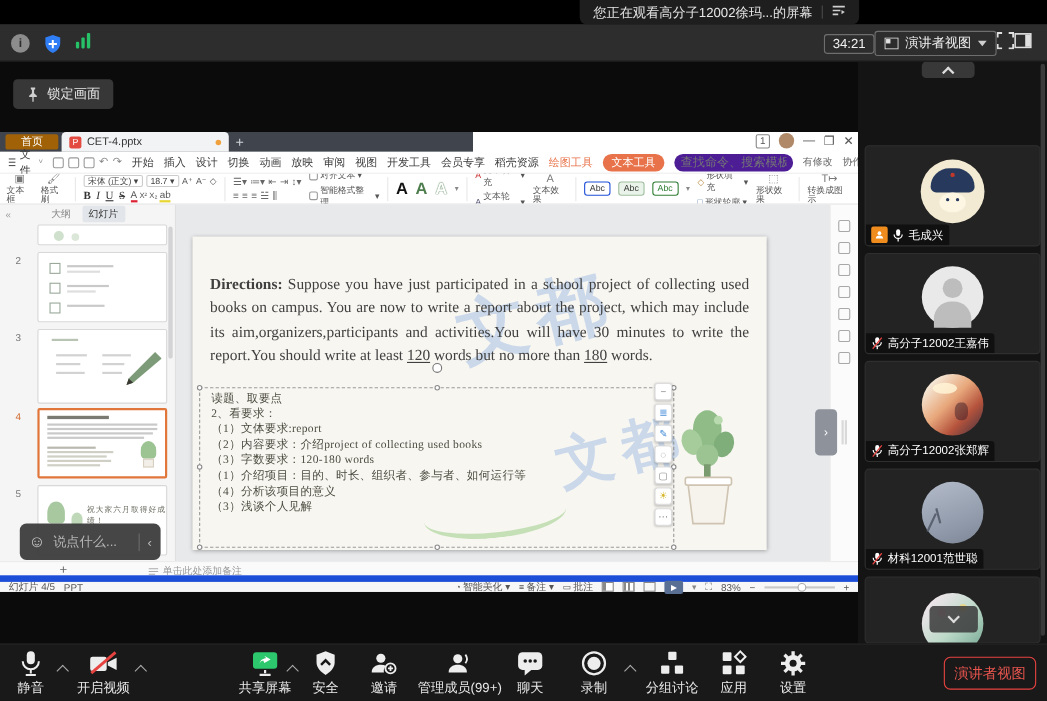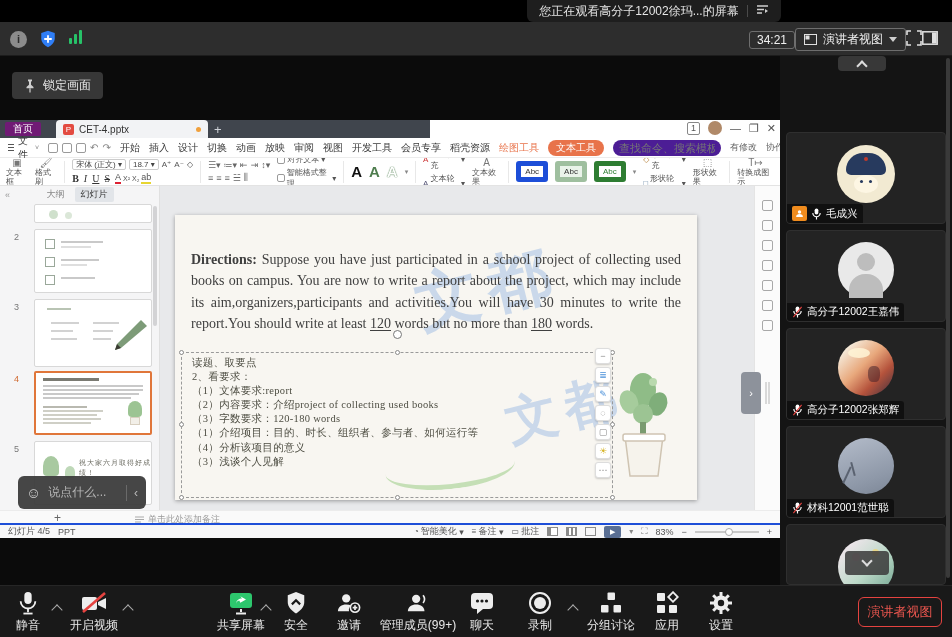--- a/index.html
+++ b/index.html
@@ -17,21 +17,21 @@
 .timerbox{border:1px solid #6e6e6e;border-radius:3px;color:#f0f0f0;font-size:12px;padding:1px 7px}
 .viewbtn{border:1px solid #6e6e6e;border-radius:3px;color:#f0f0f0;font-size:12px;padding:2px 8px;display:flex;align-items:center;gap:6px}
 .caret{width:0;height:0;border-left:4px solid transparent;border-right:4px solid transparent;border-top:5px solid #cfcfcf}
 
 .share{left:0;top:56px;width:780px;height:529px;background:#0b0b0b;overflow:hidden}
 .lockbtn{left:12px;top:16px;height:27px;background:rgba(58,58,58,.95);border-radius:4px;display:flex;align-items:center;gap:7px;padding:0 12px;font-size:12px;color:#e8e8e8;z-index:5}
 
 .wps{left:0;top:64px;width:780px;height:418px;background:#fff;z-index:2}
 .tabrow{left:0;top:0;width:780px;height:18px;background:#fff}
 .tabdark{left:0;top:0;width:430px;height:18px;background:#40454d}
-.hometab{left:5px;top:2px;width:36px;height:14px;background:#701a75;border-radius:2px;color:#fff;font-size:10px;display:flex;align-items:center;justify-content:center}
+.hometab{left:5px;top:2px;width:48px;height:14px;background:#a16207;border-radius:2px;color:#fff;font-size:10px;display:flex;align-items:center;justify-content:center}
 .doctab{left:56px;top:0;width:152px;height:18px;background:#f2f3f5;border-radius:4px 4px 0 0;display:flex;align-items:center;gap:5px;padding:0 7px;font-size:10px;color:#333}
 .pbadge{width:11px;height:11px;background:#e34b41;color:#fff;font-size:8px;border-radius:2px;display:flex;align-items:center;justify-content:center}
 .odot{width:5px;height:5px;border-radius:50%;background:#f0a03c;margin-left:auto}
 .newtab{left:214px;top:2px;color:#cfd3d9;font-size:13px}
 .wincontrols{right:4px;top:1px;display:flex;align-items:center;gap:8px;color:#555;font-size:11px}
 .docbadge{width:13px;height:13px;border:1px solid #888;border-radius:2px;font-size:9px;color:#555;display:flex;align-items:center;justify-content:center}
 .wavatar{width:14px;height:14px;border-radius:50%;background:#b08968}
 .menurow{left:0;top:18px;width:780px;height:20px;background:#fff;display:flex;align-items:center;font-size:10px;color:#3a3a3a;gap:9px;padding:0 8px;border-bottom:1px solid #ececec}
 .hamb{width:9px;height:1.5px;background:#555;box-shadow:0 3px 0 #555,0 6px 0 #555;display:inline-block;margin-top:-6px}
 .mini{width:10px;height:10px;border:1px solid #9a9a9a;border-radius:2px;display:inline-block}
@@ -41,21 +41,21 @@
 .searchbox{border:none;background:#4c1d95;border-radius:8px;font-size:11px;color:#888;padding:2px 6px;width:108px}
 .rlbl{color:#666;font-size:9px;white-space:nowrap}
 
 .ribbon{left:0;top:38px;width:780px;height:28px;background:#fff;border-bottom:1px solid #e3e3e3;display:flex;align-items:center;gap:7px;padding:0 6px;font-size:8px;color:#555;overflow:hidden}
 .rcol{display:flex;flex-direction:column;align-items:center;line-height:1.15}
 .rcol .ric{font-size:10px;color:#777}
 .vr{width:1px;height:22px;background:#e8e8e8}
 .fbox{border:1px solid #ccc;border-radius:2px;padding:0 3px;font-size:8px;color:#444;height:11px;display:flex;align-items:center;white-space:nowrap}
 .fmt b,.fmt i,.fmt u,.fmt s{font-size:10px;color:#333;margin-right:3px;font-family:"Liberation Serif",serif}
 .bigA{font-weight:bold;font-size:15px}
-.abc{border:5px solid #1d4ed8;border-radius:3px;font-size:8px;padding:1px 4px;color:#333;background:#fff}
+.abc{border:1px solid #1d4ed8;border-radius:3px;font-size:8px;padding:1px 4px;color:#333;background:#fff}
 .abc.g1{background:#eaf3ea;border-color:#9fbf9f}
 .abc.g2{border-color:#2e7d32;color:#2e7d32}
 .stk{display:flex;flex-direction:column;gap:2px;font-size:8px;color:#555}
 
 .wbody{left:0;top:66px;width:780px;height:324px;background:#e8e9eb;overflow:hidden}
 .thumbs{left:0;top:0;width:160px;height:324px;background:#f5f5f6;border-right:1px solid #e0e0e0}
 .ptabs{left:0;top:0;width:160px;height:17px;display:flex;align-items:center;justify-content:center;gap:10px;font-size:9px;color:#888}
 .ptabs .on{background:#e2e5e9;border-radius:2px;padding:1px 6px;color:#333}
 .thumb{left:34px;width:118px;background:#fff;border:1px solid #d8d8d8;border-radius:2px}
 .thumb.sel{border:2px solid #e0763a}
@@ -73,21 +73,21 @@
 .ftools{left:420px;top:133px;display:flex;flex-direction:column;gap:3px;z-index:4}
 .ftools span{width:16px;height:16px;background:#fff;border:1px solid #ddd;border-radius:3px;box-shadow:0 1px 2px rgba(0,0,0,.18);display:flex;align-items:center;justify-content:center;font-size:9px;color:#888}
 .greenarc{left:210px;top:232px;width:130px;height:42px;border:none;border-bottom:5px solid rgba(120,190,95,.4);border-radius:50%;transform:rotate(-6deg)}
 
 .rstrip{left:754px;top:0;width:26px;height:324px;background:#fbfbfb;border-left:1px solid #e4e4e4;display:flex;flex-direction:column;align-items:center;gap:9px;padding-top:14px}
 .rstrip .si{width:11px;height:11px;border:1px solid #a8a8a8;border-radius:2px}
 .rtab{left:741px;top:186px;width:20px;height:42px;background:#8d929b;border-radius:4px;color:#fff;display:flex;align-items:center;justify-content:center;font-size:11px;z-index:6}
 .rtab:after{content:"";position:absolute;right:-6px;top:10px;width:2px;height:22px;background:#d9d9d9;box-shadow:3px 0 0 #d9d9d9}
 
 .notesbar{left:0;top:390px;width:780px;height:13px;background:#fafafa;border-top:1px solid #ececec;font-size:9px;color:#999}
-.statusbar{left:0;top:403px;width:780px;height:15px;background:#f7f7f8;border-top:2px solid #1d4ed8;display:flex;align-items:center;font-size:9px;color:#555;padding:0 8px;gap:8px}
+.statusbar{left:0;top:403px;width:780px;height:15px;background:#f7f7f8;border-top:6px solid #1d4ed8;display:flex;align-items:center;font-size:9px;color:#555;padding:0 8px;gap:8px}
 .vicon{width:11px;height:9px;border:1px solid #8a8a8a;display:inline-block}
 .playbtn{width:17px;height:12px;background:#5a6f94;border-radius:2px;color:#fff;font-size:7px;display:flex;align-items:center;justify-content:center}
 .sliderline{width:64px;height:2px;background:#c9c9c9;position:relative}
 .sliderline i{position:absolute;left:30px;top:-3px;width:8px;height:8px;border:1px solid #aaa;border-radius:50%;background:#fff}
 
 .chat{left:18px;top:420px;width:128px;height:33px;background:rgba(56,56,56,.93);border-radius:6px;display:flex;align-items:center;gap:7px;padding:0 8px;z-index:8}
 .chat .smile{font-size:15px;color:#cfcfcf}
 .chat .ph{font-size:12px;color:#b5b5b5;flex:1}
 .chat .dv{width:1px;height:16px;background:#6a6a6a}
 .chat .lt{color:#bbb;font-size:12px}

